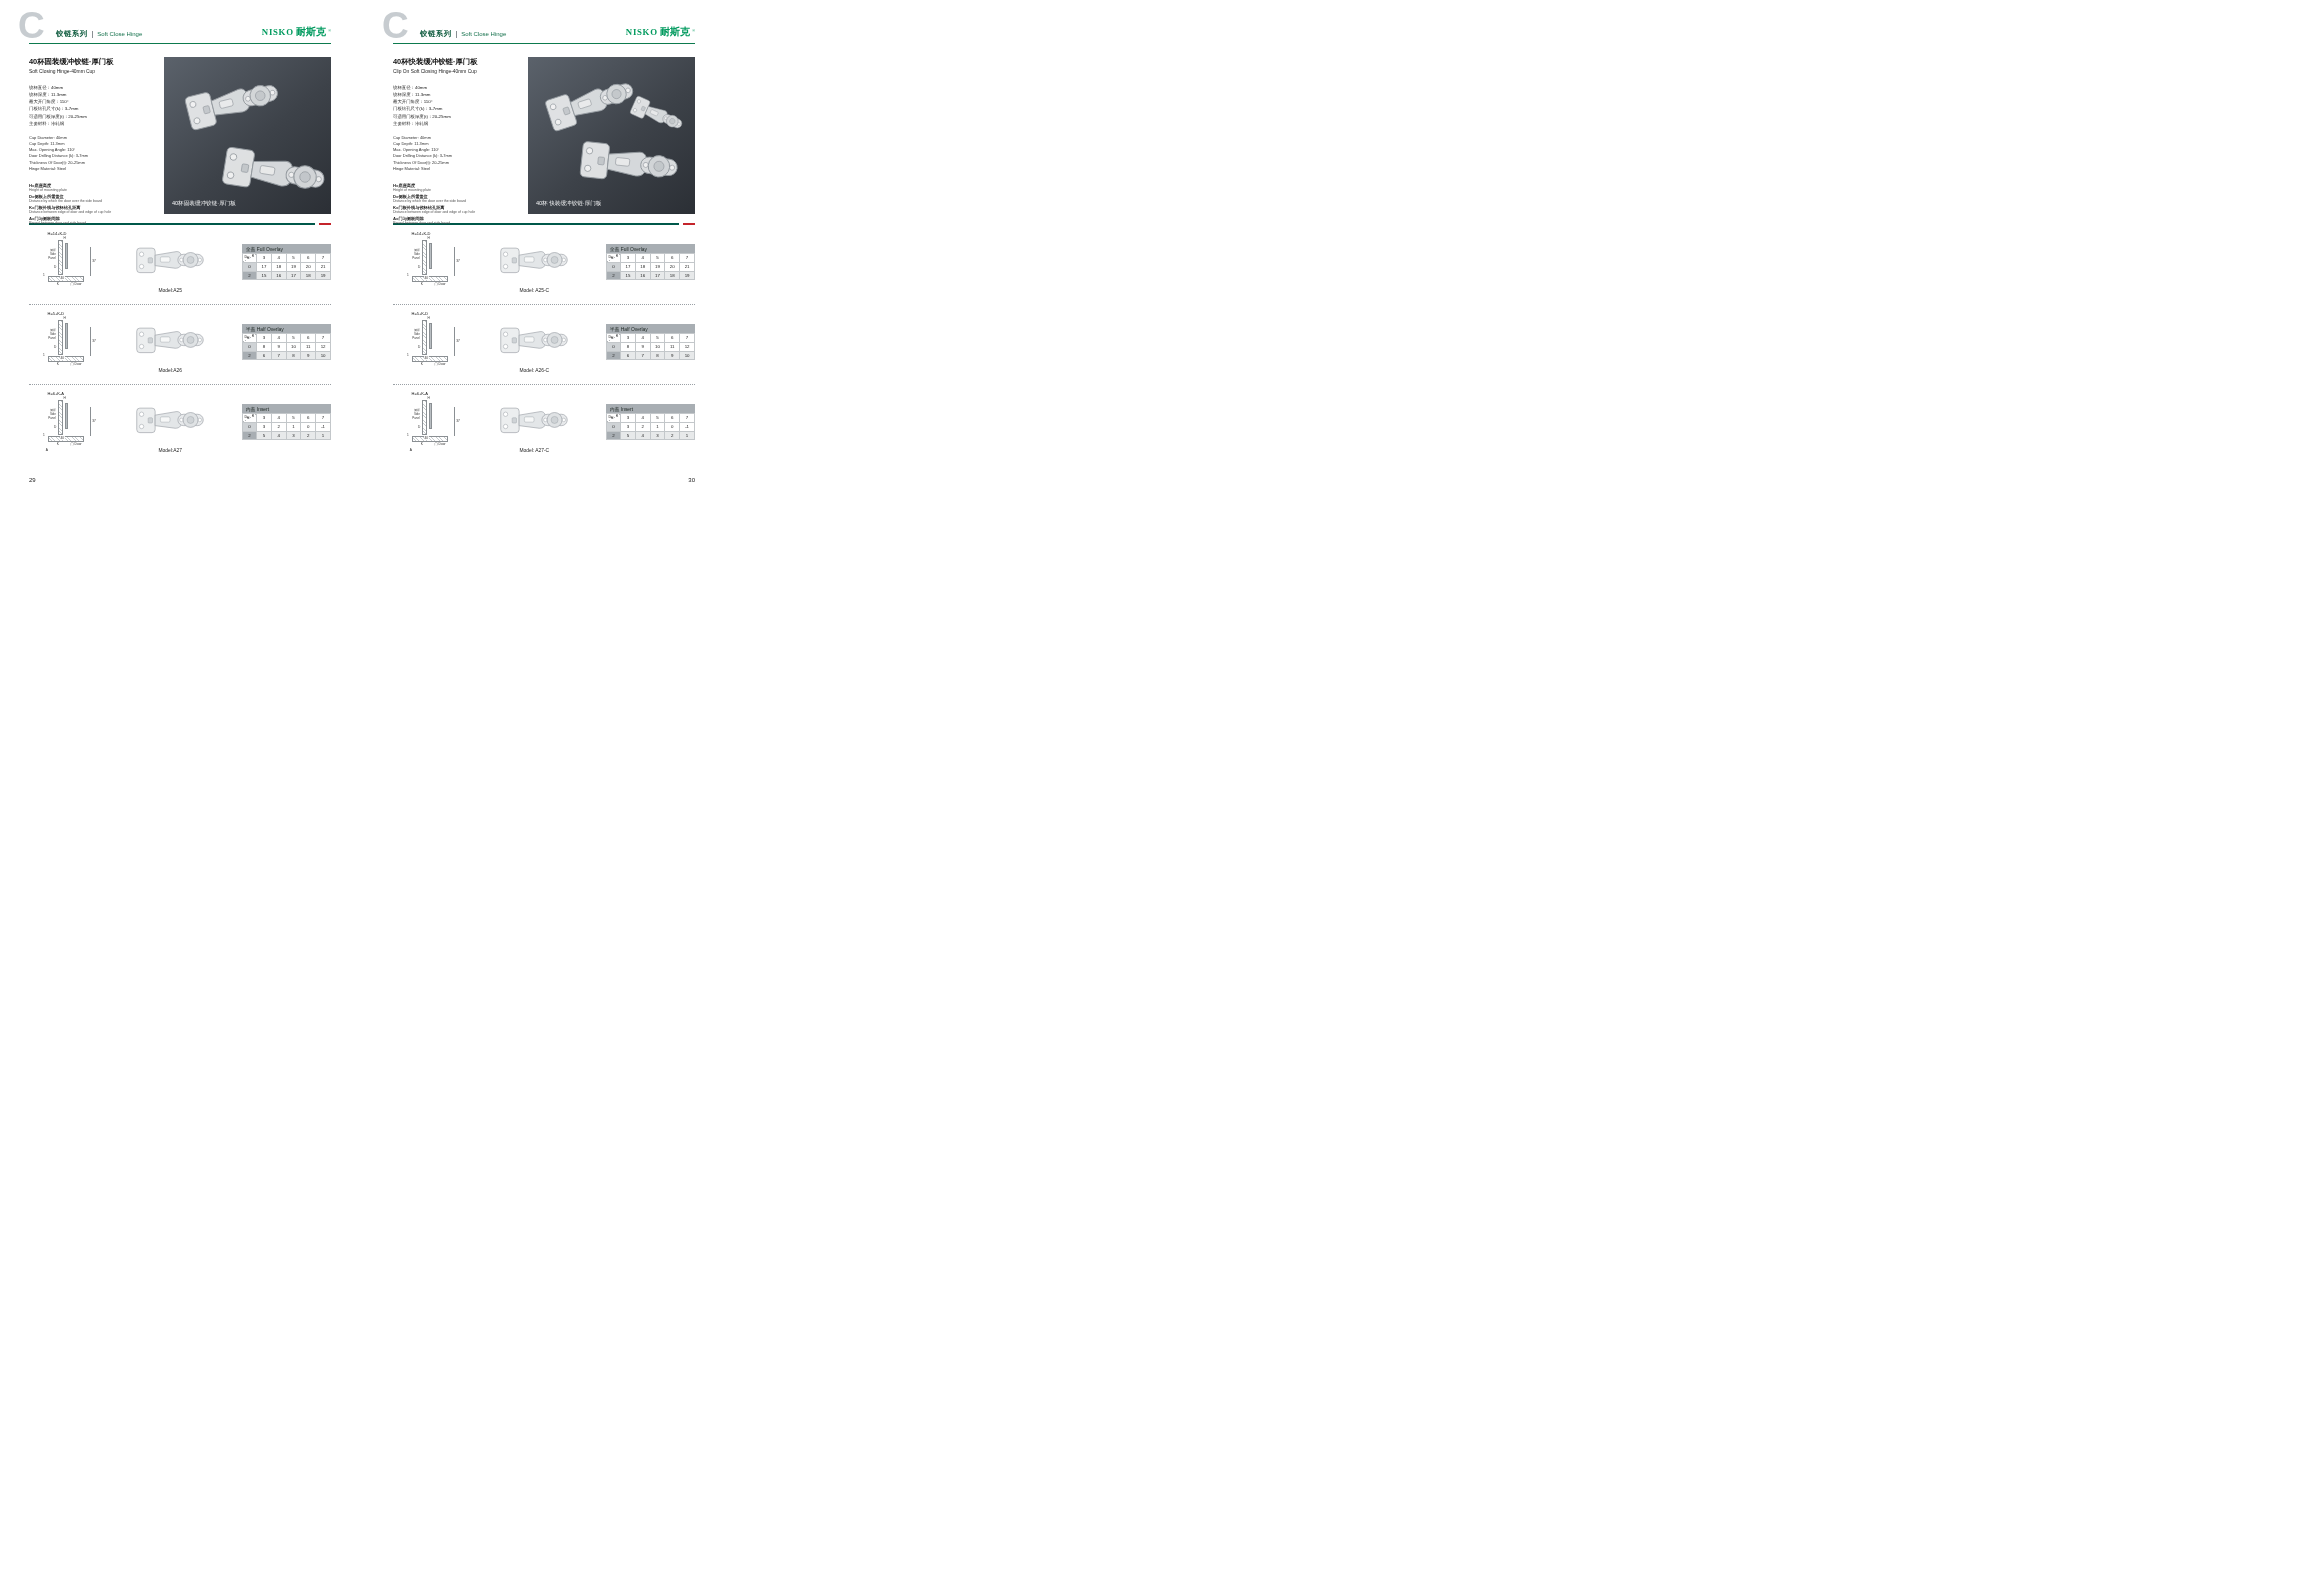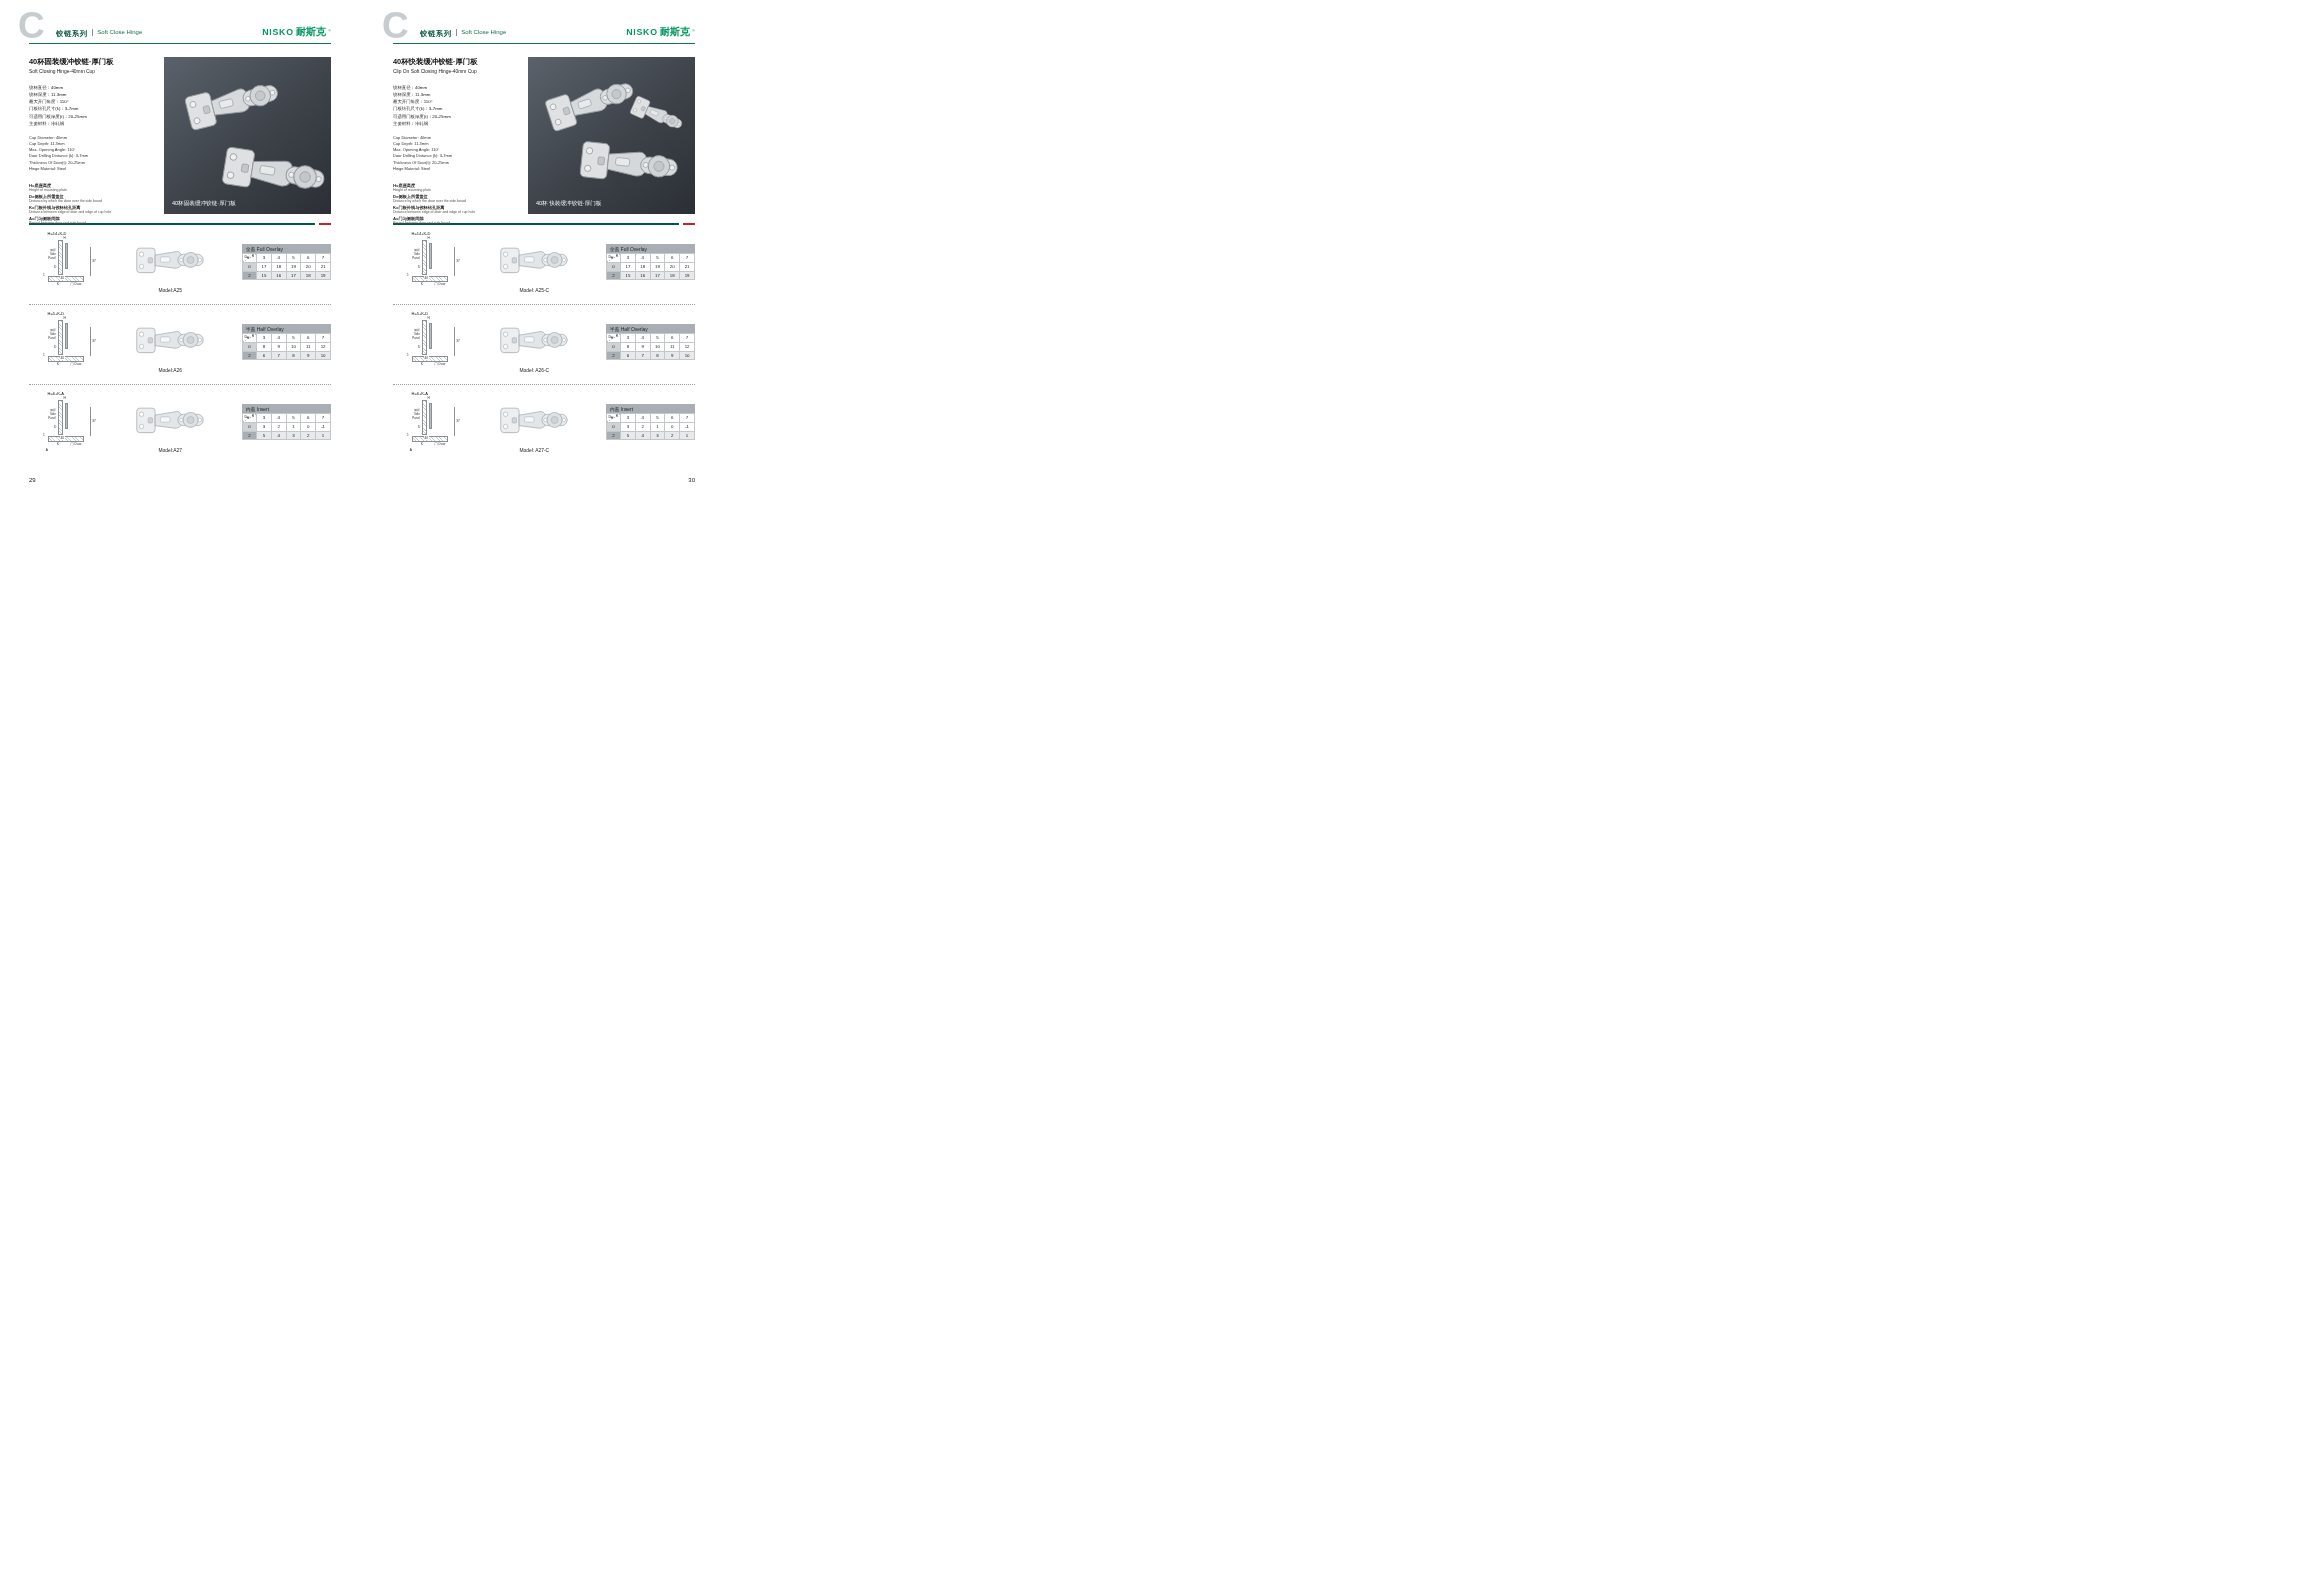--- a/index.html
+++ b/index.html
@@ -5,26 +5,26 @@
   * { margin:0; padding:0; box-sizing:border-box; }
   html,body { background:#fff; }
   body { font-family:"Liberation Sans","DejaVu Sans",sans-serif; color:#222; }
   .spread { width:729px; height:498px; display:flex; background:#fff; position:relative; }
   .page { width:364px; height:498px; position:relative; padding:0 33px 0 29px; }
 
   
   .page-header { position:relative; height:44px; border-bottom:0.9px solid #0d7a4e; }
   .big-c { position:absolute; left:-11px; top:7.4px; font-size:37px; line-height:1;
            font-weight:bold; color:#c7ccd0; }
-  .series-block { position:absolute; left:27px; bottom:3.7px; display:flex; gap:4.6px; }
+  .series-block { position:absolute; left:27px; bottom:3.7px; display:flex; align-items:center; gap:4.6px; }
   .series-cn { font-size:7.4px; font-weight:bold; color:#0e5b3e; letter-spacing:0.5px; }
   .vsep { width:0.5px; height:7px; background:#8a8f93; }
   .series-en { font-size:6px; color:#15714c; }
   .logo { position:absolute; right:0; bottom:3.7px; display:flex; align-items:baseline; gap:2.3px; }
-  .logo-latin { font-size:8.8px; font-weight:bold; color:#009a5e; letter-spacing:0.7px; }
+  .logo-latin { font-size:8.8px; font-weight:bold; color:#009a5e; letter-spacing:0.7px;font-family:Liberation Serif, serif; }
   .logo-cn { font-size:10px; font-weight:bold; color:#009a5e; }
   .logo-reg { font-size:3.7px; color:#009a5e; position:relative; top:-3.2px; }
 
   
   .product { display:flex; margin-top:13px; height:157px; }
   .product-info { width:129px; flex:none; position:relative; }
   .title-cn { font-size:7.4px; font-weight:bold; color:#111; margin-bottom:1.9px; }
   .title-en { font-size:4.9px; color:#222; margin-bottom:10.2px; }
   .spec-list { font-size:4.4px; line-height:1.62; color:#222; margin-bottom:8px; }
   .spec-list.en { font-size:4px; color:#333; line-height:1.55; }

